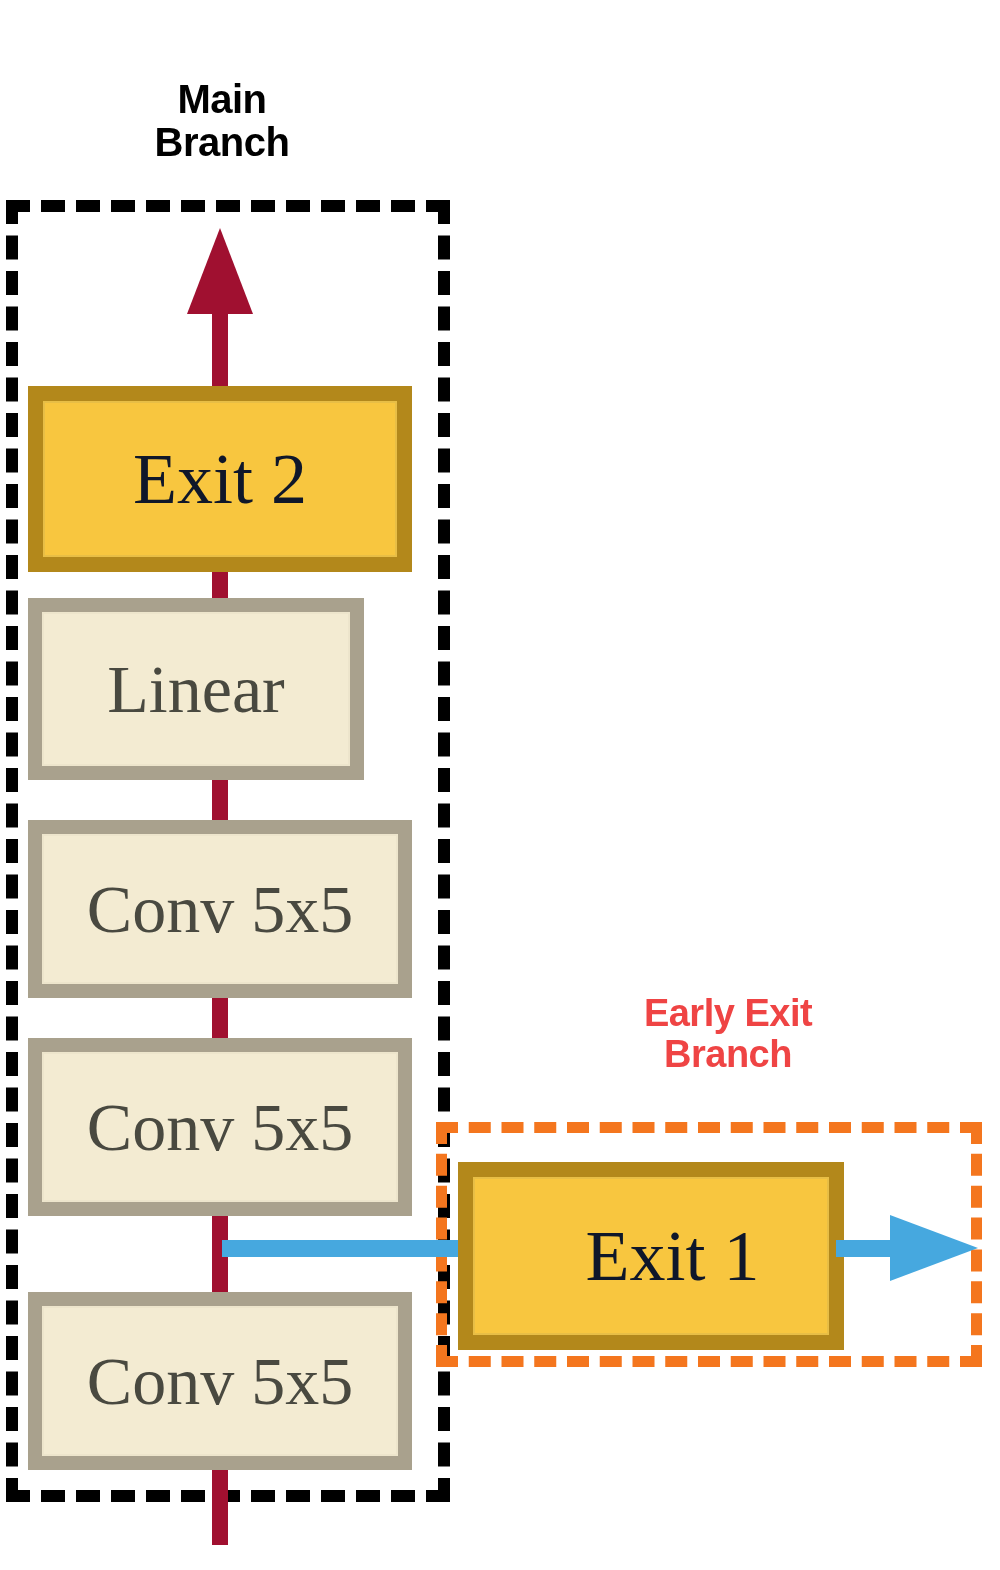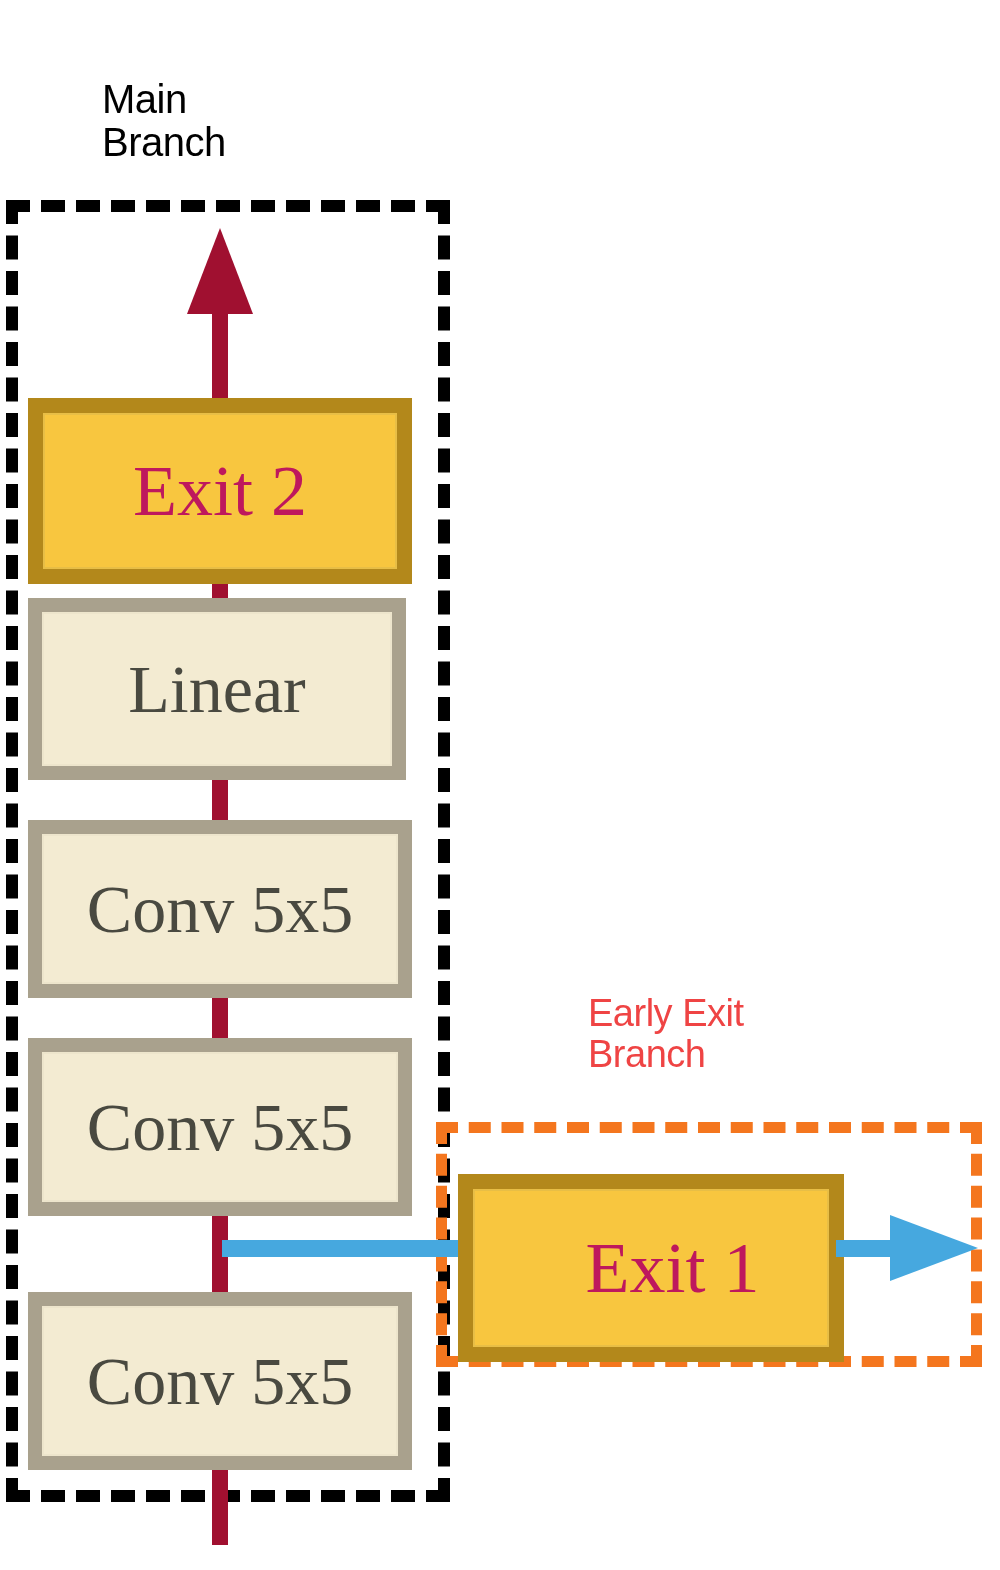--- a/index.html
+++ b/index.html
@@ -14,23 +14,23 @@
     position: relative;
     width: 1000px;
     height: 1570px;
     background: #ffffff;
     overflow: hidden;
   }
 
   
   .branch-label {
     position: absolute;
-    text-align: left;
+    text-align: center;
     font-family: "Liberation Sans", sans-serif;
-    font-weight: normal;
+    font-weight: bold;
     line-height: 1.08;
     letter-spacing: -0.5px;
     white-space: pre-line;
   }
   #main-branch-label {
     left: 102px;
     top: 78px;
     width: 240px;
     font-size: 40px;
     color: #000000;
@@ -137,28 +137,27 @@
     box-shadow: inset 0 0 0 2px #EDE5CC;
     color: #494940;
   }
   .node-layer .node-label { font-size: 68px; }
 
   
   .node-exit {
     background: #F8C63F;
     border: 15px solid #B3881B;
     box-shadow: inset 0 0 0 2px #E8BE46;
-    color: #be185d;
-    margin-top: 12px;
+    color: #0f172a;
   }
   .node-exit .node-label { font-size: 72px; }
 
   
   #node-exit2   { left: 28px;  top: 386px;  width: 384px; height: 186px; }
-  #node-linear  { left: 28px;  top: 598px;  width: 378px; height: 182px; align-items: center; }
+  #node-linear  { left: 28px;  top: 598px;  width: 336px; height: 182px; align-items: center; }
   #node-conv1   { left: 28px;  top: 820px;  width: 384px; height: 178px; }
   #node-conv2   { left: 28px;  top: 1038px; width: 384px; height: 178px; }
   #node-conv3   { left: 28px;  top: 1292px; width: 384px; height: 178px; }
   #node-exit1   { left: 458px; top: 1162px; width: 386px; height: 188px; padding-left: 43px; }
 </style>
 </head>
 <body>
 
 <div id="canvas">
 

